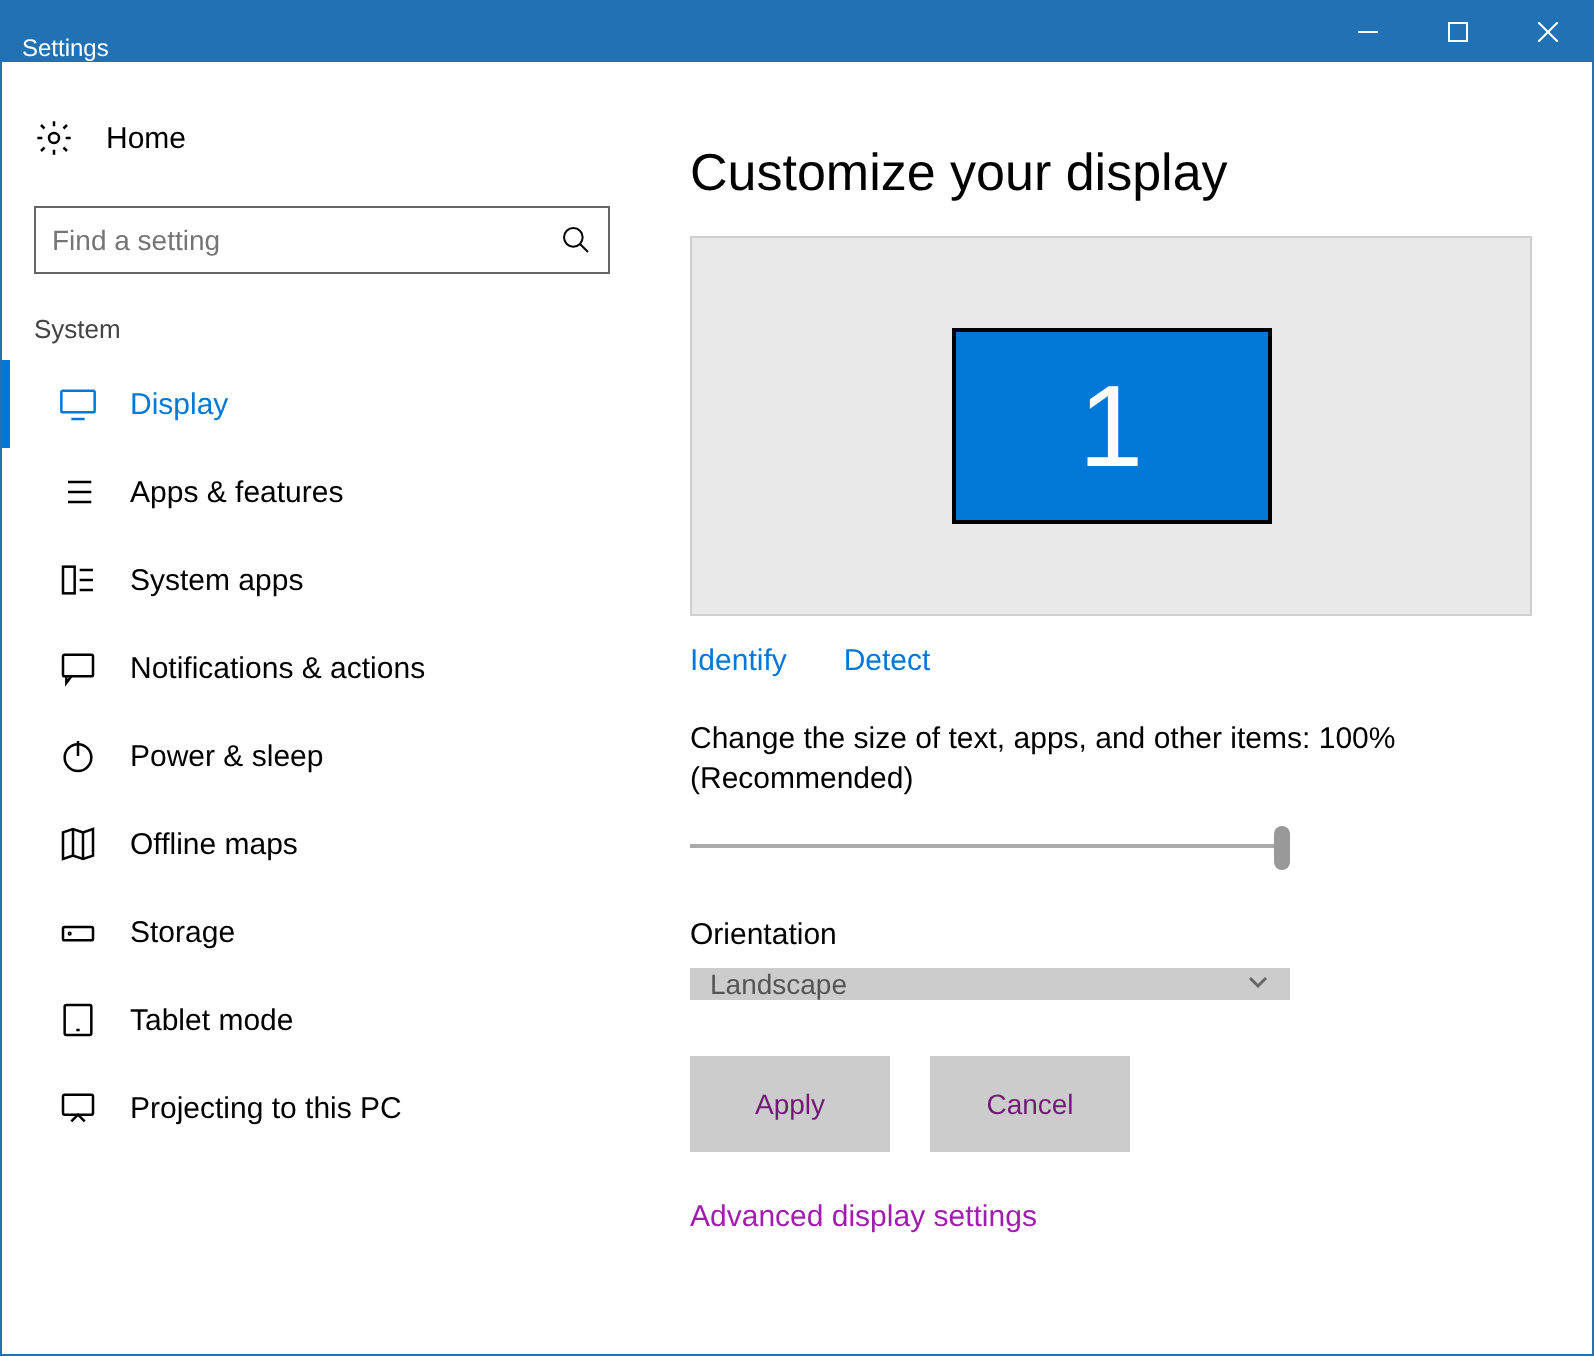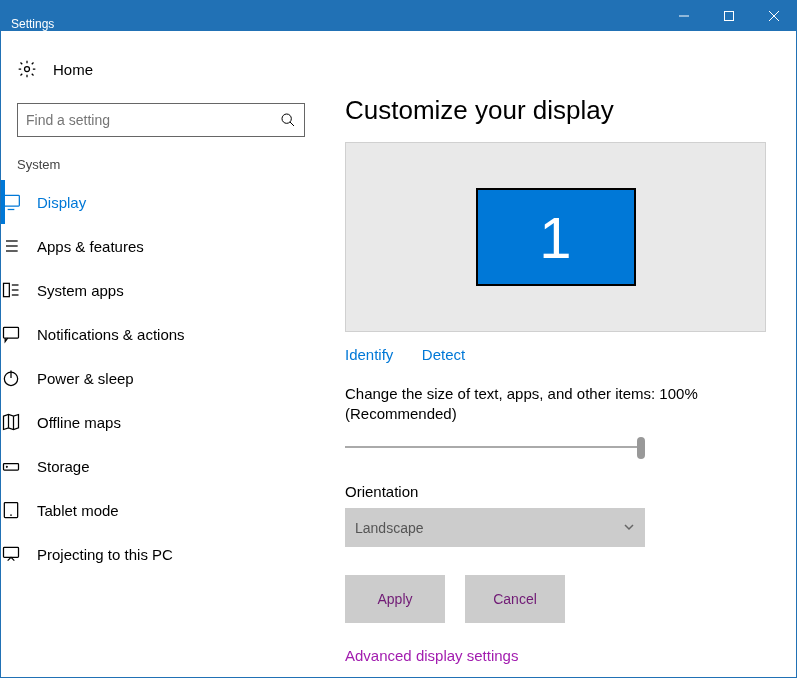--- a/index.html
+++ b/index.html
@@ -9,36 +9,36 @@
   .titlebar-btn { width: 45px; height: 30px; display: flex; align-items: center; justify-content: center; color: #fff; }
   .titlebar-btn svg { width: 10px; height: 10px; stroke: #fff; stroke-width: 1; fill: none; }
   .content { display: flex; height: calc(100% - 30px); }
   .sidebar { width: 320px; padding: 20px 0 0 0; }
   .home-row { display: flex; align-items: center; padding: 8px 16px; font-size: 15px; margin-bottom: 16px; }
   .home-row .icon { width: 20px; height: 20px; margin-right: 16px; display:flex; align-items:center; justify-content:center;}
   .search-box { margin: 0 16px 20px 16px; border: 1px solid #666; height: 34px; display: flex; align-items: center; padding: 0 8px; }
   .search-box input { border: none; outline: none; flex: 1; font-size: 14px; background: transparent; }
   .search-box .icon { width: 16px; height: 16px; }
   .category-label { padding: 0 16px 8px 16px; font-size: 13px; color: #444; }
-  .nav-item { display: flex; align-items: center; padding: 12px 0; font-size: 15px; position: relative; cursor: default;}
+  .nav-item { display: flex; align-items: center; padding: 12px 28px; font-size: 15px; position: relative; cursor: default;}
   .nav-item .icon { width: 20px; height: 20px; margin-right: 16px; display:flex; align-items:center; justify-content:center; }
   .nav-item.selected { color: #0078d7; }
   .nav-item.selected::before { content: ""; position: absolute; left: 0; top: 0; bottom: 0; width: 4px; background: #0078d7; }
-  .main { flex: 1; padding: 40px 30px 0 24px; overflow: hidden; margin-top: 24px; }
+  .main { flex: 1; padding: 40px 30px 0 24px; overflow: hidden; }
   .page-title { font-size: 26px; font-weight: 300; margin-bottom: 16px; }
   .display-preview { background: #e9e9e9; border: 1px solid #d0d0d0; height: 190px; display: flex; align-items: center; justify-content: center; margin-bottom: 14px; }
   .monitor { width: 160px; height: 98px; background: #0078d7; border: 2px solid #000; display: flex; align-items: center; justify-content: center; color: #fff; font-size: 58px; font-weight: 300; }
   .link-row { margin-bottom: 20px; }
   .link-row a { color: #0078d7; text-decoration: none; font-size: 15px; margin-right: 24px; }
   .scale-label { font-size: 15px; margin-bottom: 12px; line-height: 1.3; }
   .slider { width: 300px; height: 24px; position: relative; margin-bottom: 24px; }
   .slider-track { position: absolute; top: 11px; left: 0; right: 0; height: 2px; background: #aaa; }
   .slider-thumb { position: absolute; right: 0; top: 2px; width: 8px; height: 22px; background: #999; border-radius: 4px; }
   .field-label { font-size: 15px; margin-bottom: 8px; }
-  .dropdown { width: 300px; height: 39px; background: #ccc; display: flex; align-items: center; padding: 0 10px; font-size: 14px; color: #555; justify-content: space-between; margin-bottom: 28px; }
+  .dropdown { width: 300px; height: 16px; background: #ccc; display: flex; align-items: center; padding: 0 10px; font-size: 14px; color: #555; justify-content: space-between; margin-bottom: 28px; }
   .dropdown svg { width: 12px; height: 12px; stroke: #666; stroke-width: 1.5; fill: none; }
   .button-row { display: flex; gap: 20px; margin-bottom: 24px; }
   .btn { width: 100px; height: 48px; background: #ccc; display: flex; align-items: center; justify-content: center; font-size: 14px; color: #701a75; text-align: right; }
   .adv-link { color: #a21caf; font-size: 15px; text-decoration: none; }
   svg.ic { stroke: currentColor; fill: none; stroke-width: 1.5; }
 </style>
 </head>
 <body>
 
 <div class="titlebar">

